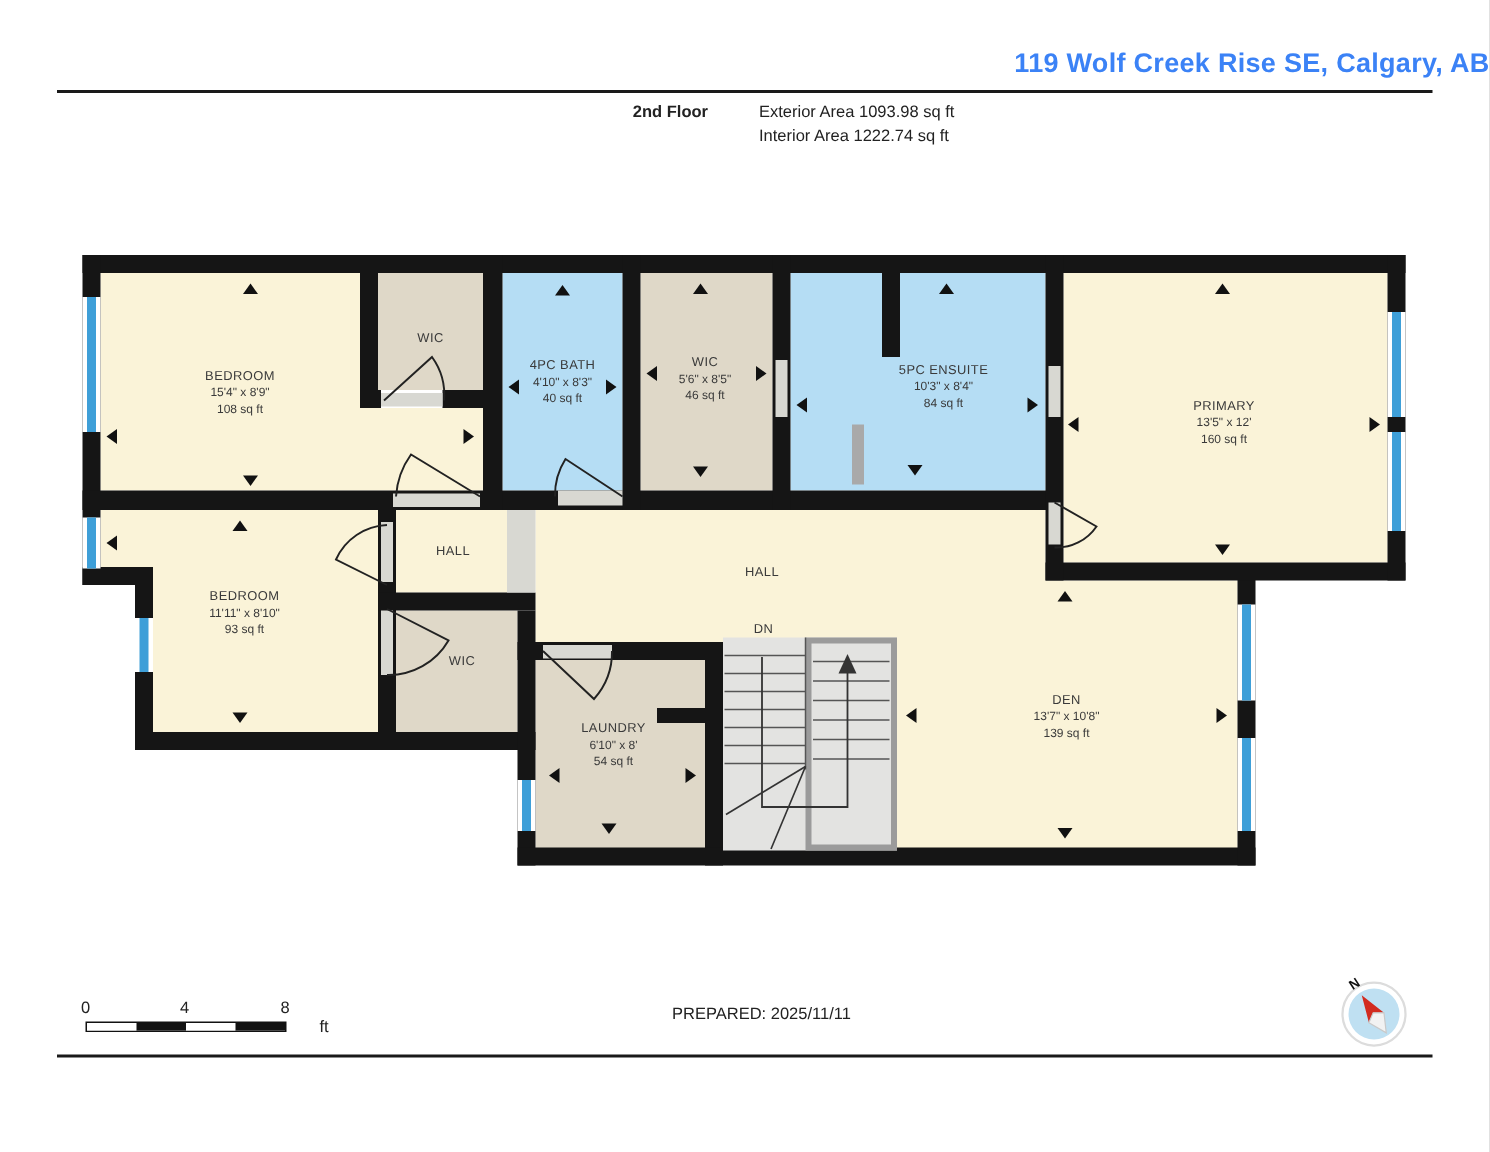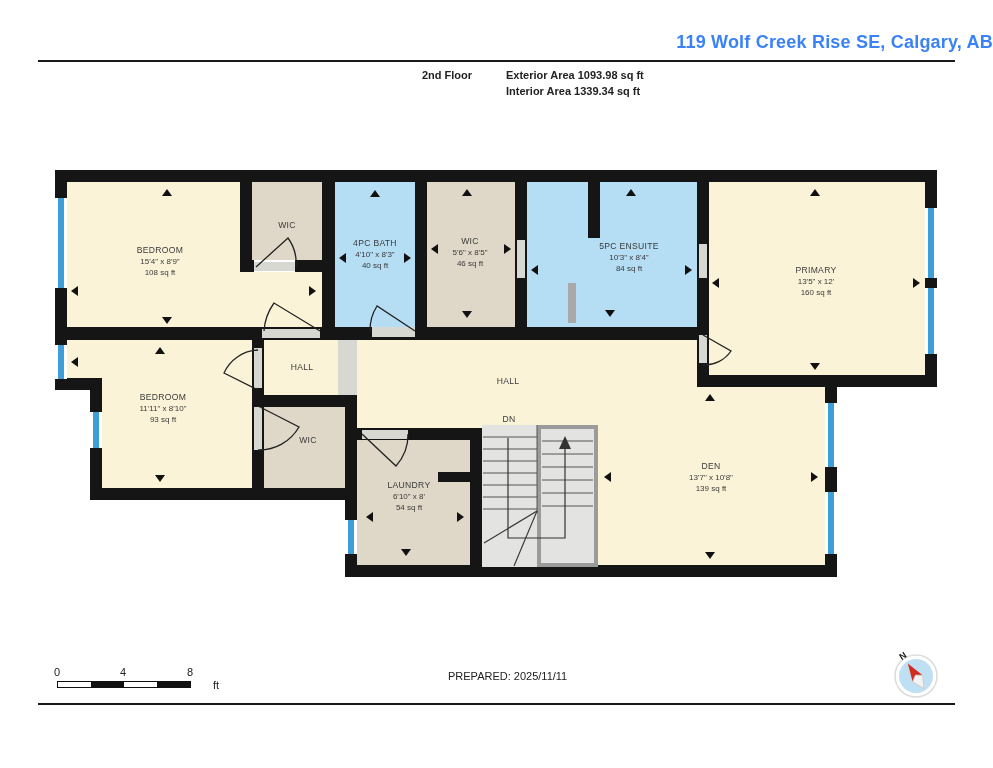--- a/index.html
+++ b/index.html
@@ -8,21 +8,21 @@
     --ink:#3A3A3A; --accent-red:#D22B1F; --compass-face:#BFE0F2;
   }
   *{margin:0;padding:0;box-sizing:border-box;}
   body{background:#888;font-family:"Liberation Sans",sans-serif;}
   .page{position:relative;width:993px;height:768px;background:#fff;overflow:hidden;margin:0 auto;}
   .title{position:absolute;top:32px;left:0;width:100%;text-align:right;
          font-size:18px;font-weight:bold;color:#3b82f6;letter-spacing:.2px;}
   .title-rule{position:absolute;top:60px;left:38px;width:917px;height:2px;background:#1a1a1a;}
   .floor-label{position:absolute;top:69px;left:356px;width:116px;text-align:right;
                font-size:11px;font-weight:bold;color:#222;}
-  .area-line{position:absolute;left:506px;font-size:11px;color:#222;font-weight:bold;}
+  .area-line{position:absolute;left:506px;font-size:11px;color:#222;}
   .area-ext{top:69px;} .area-int{top:85px;}
   svg text{font-family:"Liberation Sans",sans-serif;fill:var(--ink);}
   .rname{font-size:8.6px;letter-spacing:.3px;}
   .rdim{font-size:8px;}
   .f-cream{fill:var(--cream);} .f-tan{fill:var(--tan);} .f-blue{fill:var(--blue);}
   .f-wall{fill:var(--wall);} .f-sill{fill:var(--sill);} .f-white{fill:#fff;}
   .f-win{fill:var(--window);} .f-stair{fill:var(--stair);} .f-glass{fill:#A9A9A9;}
   .door{fill:none;stroke:#222;stroke-width:1.3px;}
   .tread{stroke:#555;stroke-width:1px;}
   .stair-outline{fill:none;stroke:var(--stair-border);stroke-width:4px;}
@@ -42,21 +42,21 @@
 </style>
 </head>
 <body>
 
 <div class="page">
 
   <div class="title">119 Wolf Creek Rise SE, Calgary, AB</div>
   <div class="title-rule"></div>
   <div class="floor-label">2nd Floor</div>
   <div class="area-line area-ext">Exterior Area 1093.98 sq ft</div>
-  <div class="area-line area-int">Interior Area 1339.34 sq ft</div>
+  <div class="area-line area-int">Interior Area 1222.74 sq ft</div>
 
   <svg width="993" height="768" viewBox="0 0 993 768" style="position:absolute;left:0;top:0;">
 
     <g>
       <rect class="f-cream" x="67" y="182" width="173" height="145"></rect>
       <rect class="f-cream" x="240" y="272" width="82" height="55"></rect>
       <rect class="f-tan" x="252" y="182" width="70" height="78"></rect>
       <rect class="f-blue" x="335" y="182" width="80" height="145"></rect>
       <rect class="f-tan" x="427" y="182" width="88" height="145"></rect>
       <rect class="f-blue" x="527" y="182" width="170" height="145"></rect>

